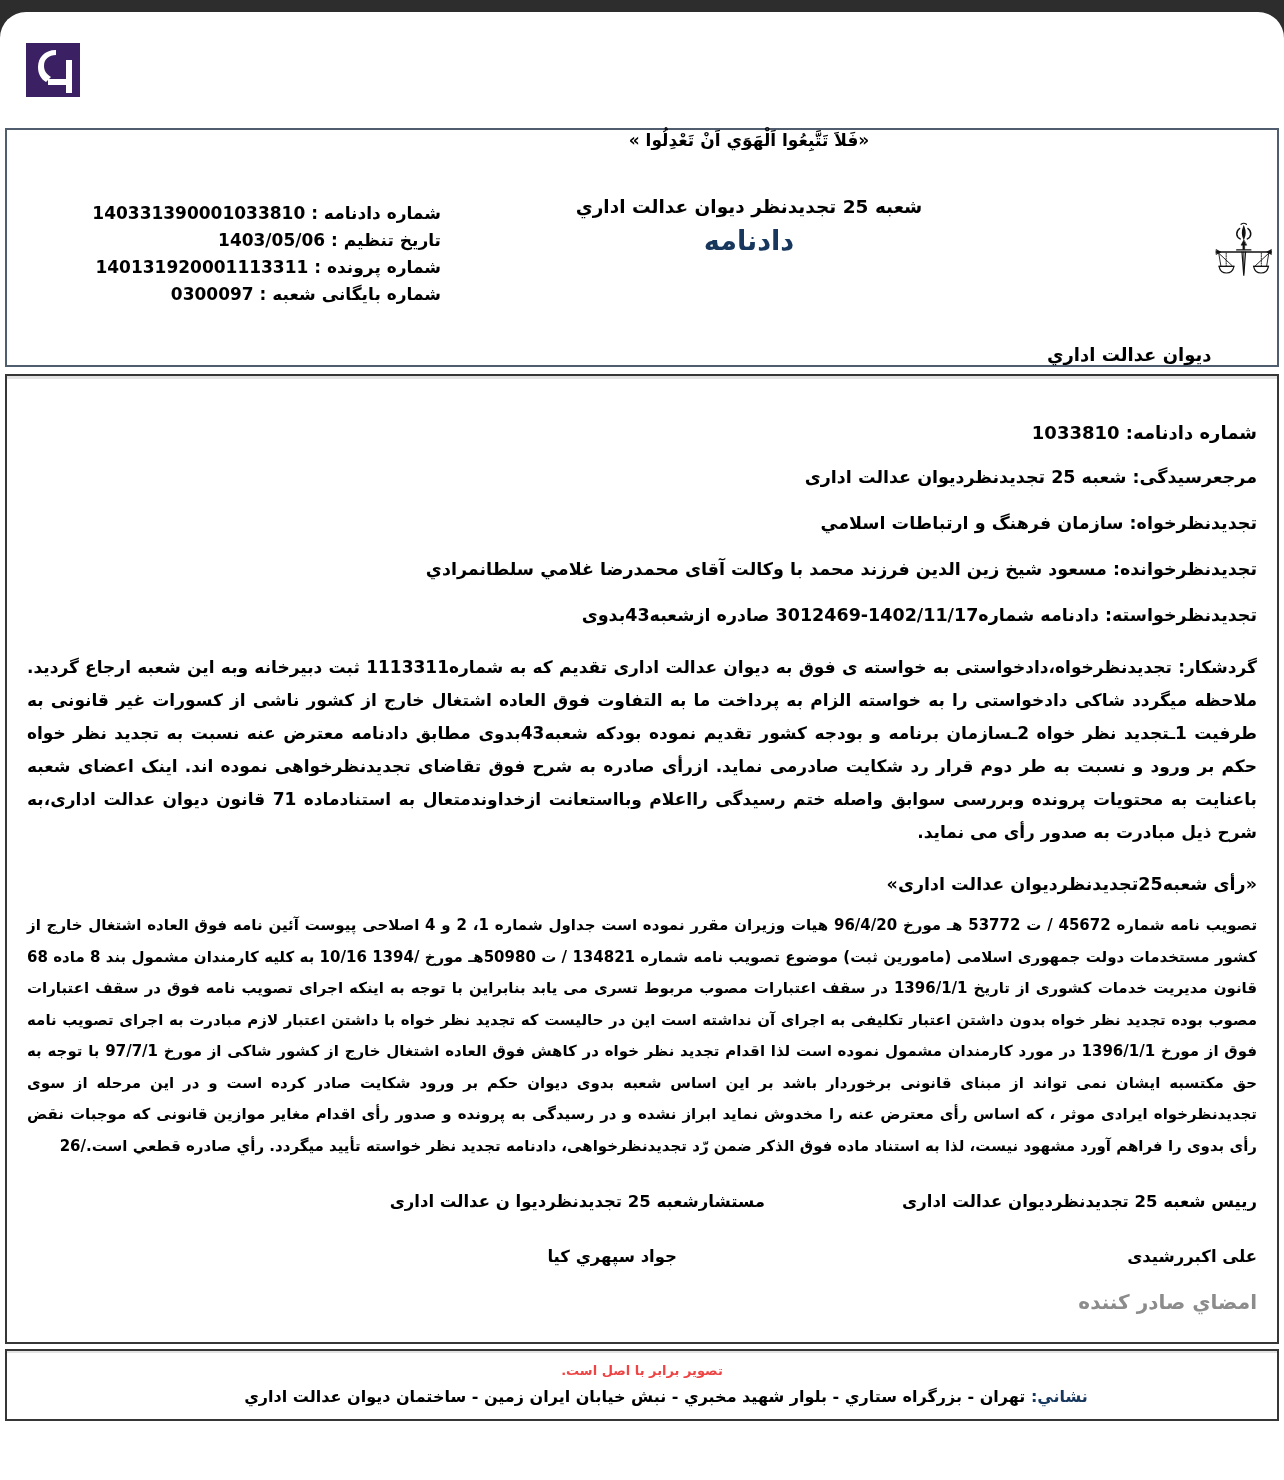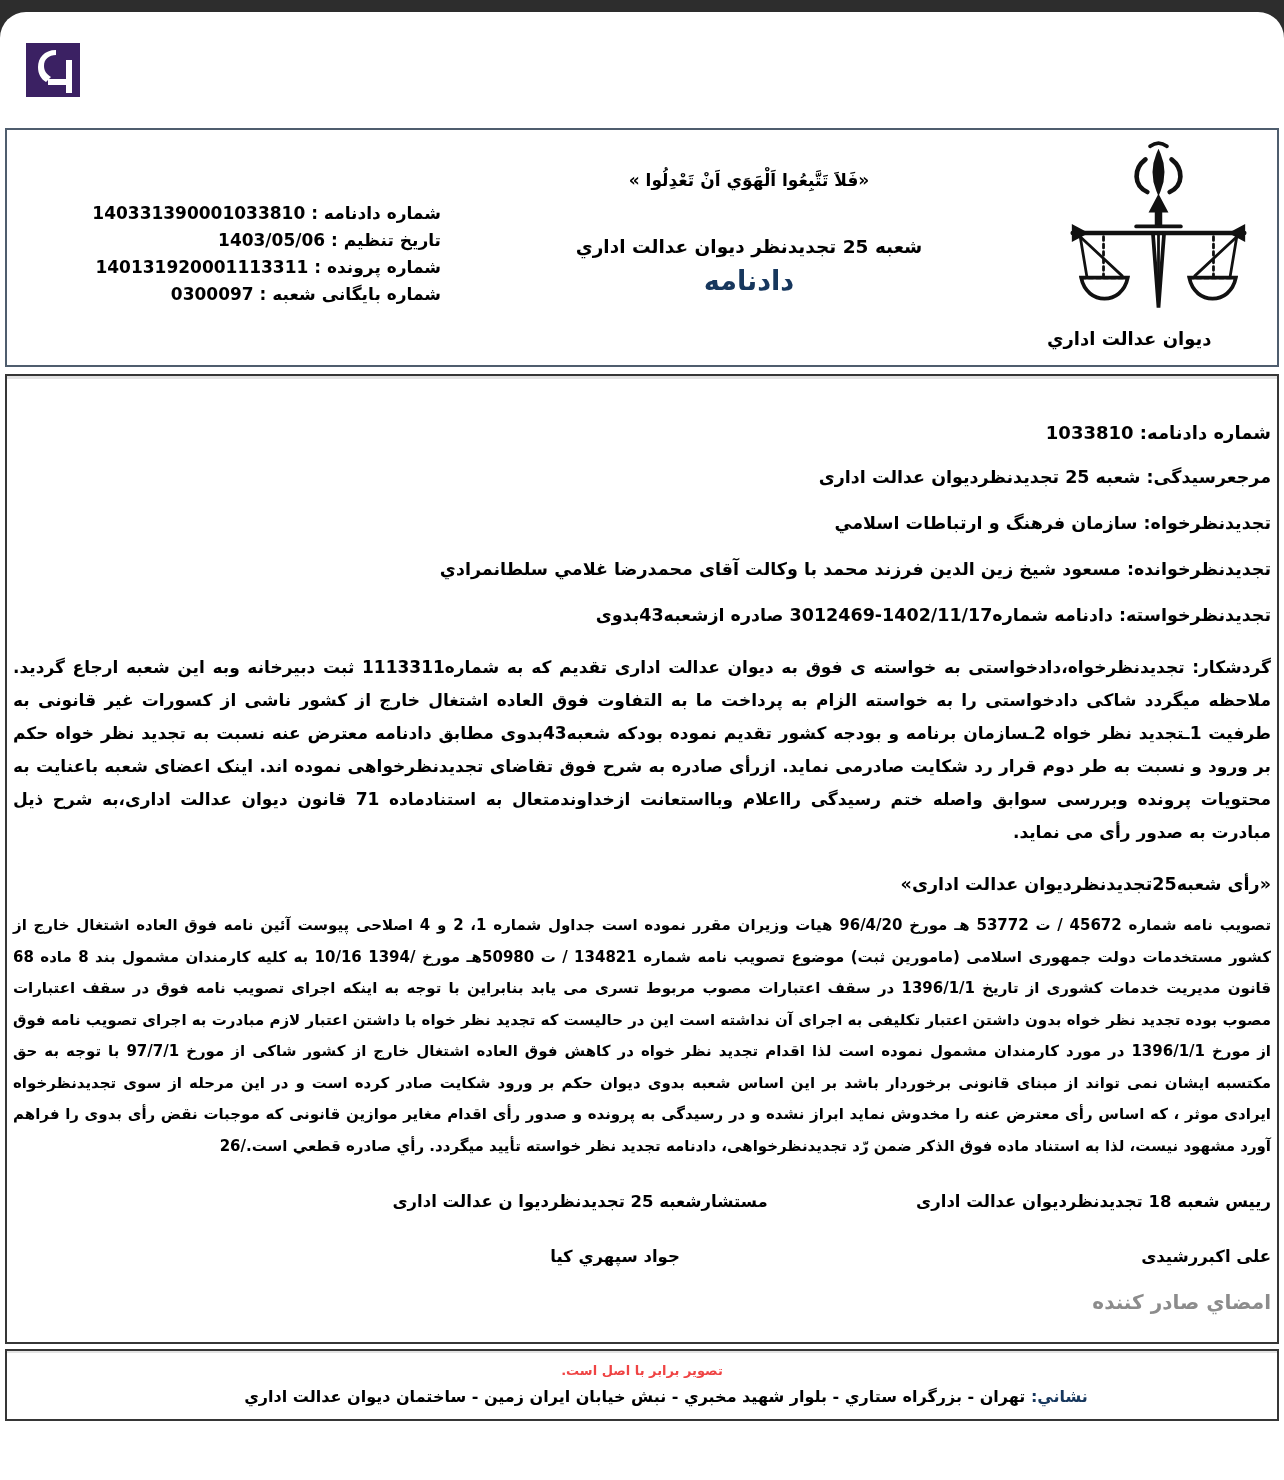--- a/index.html
+++ b/index.html
@@ -32,51 +32,50 @@
   .header-box {
     margin: 0 5px;
     height: 239px;
     border: 2px solid #4f5d6e;
     display: flex;
     background: #fff;
   }
   .h-col-logo {
     width: 238px;
     display: flex;
-    flex-direction: column;
+    flex-direction: row;
     align-items: center;
     padding-top: 8px;
   }
   .org-caption {
     font-size: 18px;
     margin-top: 0;
     align-self: flex-end;
     margin-left: 8px;
     white-space: nowrap;
   }
   .h-col-center {
     flex: 1;
     text-align: center;
-    padding-top: 40px;
   }
   .verse { font-size: 17px; }
   .branch-line { font-size: 18.5px; margin-top: 46px; }
   .doc-type { font-size: 27px; color: #17375d; margin-top: 8px; }
   .h-col-numbers {
     width: 452px;
     padding: 70px 18px 0 10px;
     text-align: right;
   }
   .num-line { font-size: 17px; line-height: 27px; white-space: nowrap; }
   
   .body-box {
     margin: 7px 5px 0;
     border: 2px solid #363636;
     box-shadow: inset 0 3px 0 #e3e3e3;
-    padding: 46px 6px 28px;
+    padding: 46px 20px 28px;
     background: #fff;
   }
   .case-no { font-size: 18px; margin: 0 0 24px; }
   .meta-line { font-size: 17.5px; margin: 0 0 26px; }
   .para {
     font-size: 17px;
     line-height: 33px;
     text-align: justify;
     margin: 12px 0 0;
   }
@@ -184,21 +183,21 @@
     <div class="meta-line">تجدیدنظرخواسته: دادنامه شماره1402/11/17-3012469 صادره ازشعبه43بدوی</div>
 
     <p class="para">گردشکار: تجدیدنظرخواه،دادخواستی به خواسته ی فوق به دیوان عدالت اداری تقدیم که به شماره1113311 ثبت دبیرخانه وبه این شعبه ارجاع گردید. ملاحظه میگردد شاکی دادخواستی را به خواسته الزام به پرداخت ما به التفاوت فوق العاده اشتغال خارج از کشور ناشی از کسورات غیر قانونی به طرفیت  1ـتجدید نظر خواه 2ـسازمان برنامه و بودجه کشور تقدیم نموده بودکه شعبه43بدوی مطابق دادنامه معترض عنه نسبت به تجدید نظر خواه حکم بر ورود و نسبت به طر دوم قرار رد شکایت صادرمی نماید. ازرأی صادره به شرح فوق تقاضای تجدیدنظرخواهی نموده اند. اینک اعضای شعبه باعنایت به محتویات پرونده وبررسی سوابق واصله ختم رسیدگی رااعلام وبااستعانت ازخداوندمتعال به استنادماده 71 قانون دیوان عدالت اداری،به شرح ذیل مبادرت به صدور رأی می نماید.</p>
 
     <div class="ruling-head">«رأی شعبه25تجدیدنظردیوان عدالت اداری»</div>
 
     <p class="ruling-para">تصویب نامه شماره  45672 / ت 53772 هـ مورخ 96/4/20 هیات وزیران مقرر نموده است جداول شماره 1، 2 و 4 اصلاحی پیوست آئین نامه فوق العاده اشتغال خارج از کشور مستخدمات دولت جمهوری اسلامی (مامورین ثبت) موضوع تصویب نامه شماره 134821 / ت 50980هـ مورخ /1394 10/16 به کلیه کارمندان مشمول بند 8 ماده 68 قانون مدیریت خدمات کشوری از تاریخ 1396/1/1 در سقف اعتبارات مصوب مربوط تسری می یابد بنابراین با توجه به اینکه اجرای تصویب نامه فوق در سقف اعتبارات مصوب بوده تجدید نظر خواه بدون داشتن اعتبار تکلیفی به اجرای آن نداشته است این در حالیست که تجدید نظر خواه با داشتن اعتبار لازم مبادرت به اجرای تصویب نامه فوق از مورخ 1396/1/1 در مورد کارمندان مشمول نموده است لذا اقدام تجدید نظر خواه در کاهش فوق العاده اشتغال خارج از کشور شاکی از مورخ 97/7/1 با توجه به حق مکتسبه ایشان نمی تواند از مبنای قانونی برخوردار باشد بر این اساس شعبه بدوی دیوان حکم بر ورود شکایت صادر کرده  است و در این مرحله از سوی تجدیدنظرخواه ایرادی موثر ، که اساس رأی معترض عنه را مخدوش نماید ابراز نشده و در رسیدگی به پرونده و صدور رأی اقدام مغایر موازین قانونی که موجبات نقض رأی بدوی را فراهم آورد مشهود نیست، لذا به استناد ماده فوق الذکر ضمن رّد تجدیدنظرخواهی، دادنامه تجدید نظر خواسته تأیید میگردد. رأي صادره قطعي است./26</p>
 
     <div class="sig-row">
       <div class="sig-col-right">
-        <div class="sig-title">رییس شعبه 18 تجدیدنظردیوان عدالت اداری</div>
+        <div class="sig-title">رییس شعبه 25 تجدیدنظردیوان عدالت اداری</div>
         <div class="sig-name">علی اکبررشیدی</div>
       </div>
       <div class="sig-col-left">
         <div class="sig-title">مستشارشعبه 25 تجدیدنظردیوا ن عدالت اداری</div>
         <div class="sig-name">جواد سپهري کیا</div>
       </div>
     </div>
 
     <div class="sig-note">امضاي صادر کننده</div>
 

